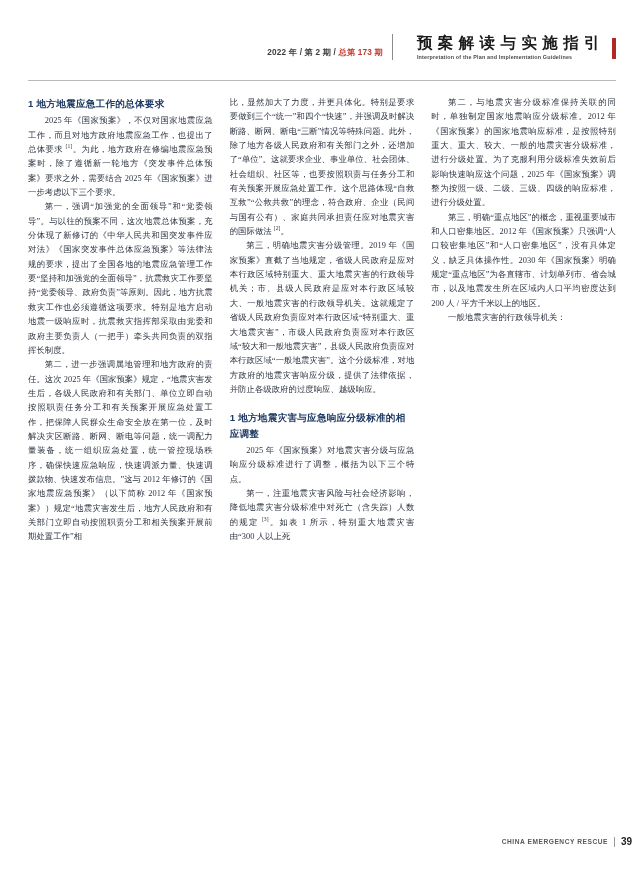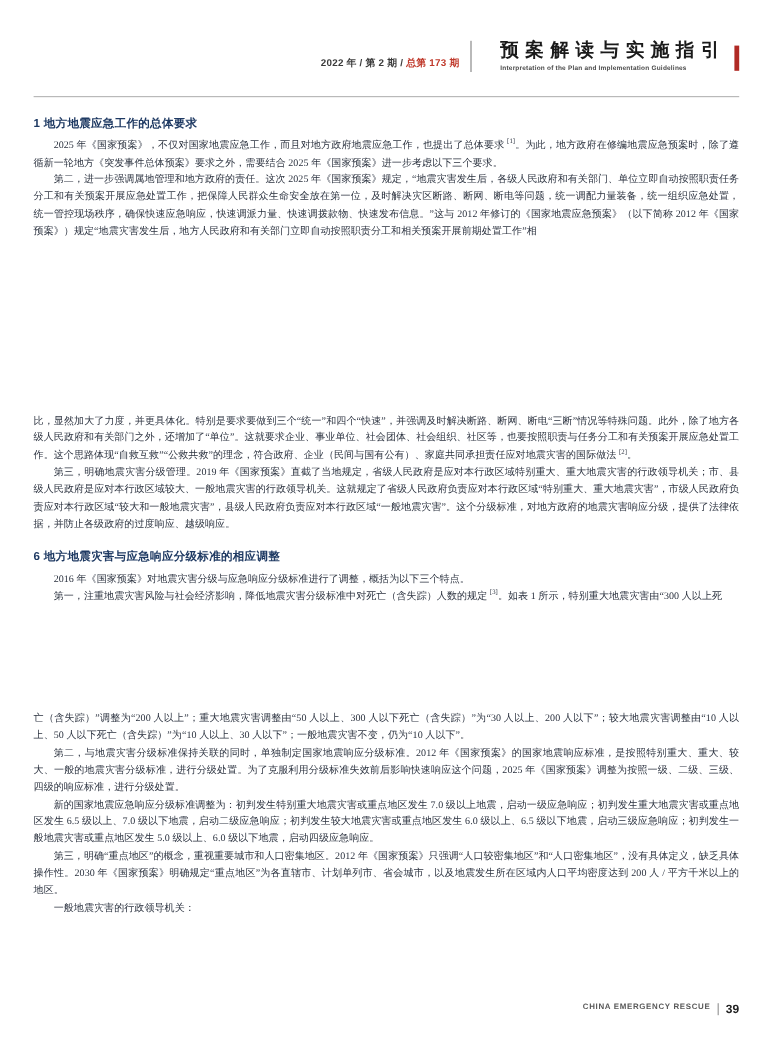--- a/index.html
+++ b/index.html
@@ -98,21 +98,20 @@
 
   
   .columns {
     position: absolute;
     left: 28px;
     right: 24px;
     top: 96px;
     bottom: 46px;
     display: flex;
     gap: 17px;
-    flex-direction: column;
   }
   .col {
     flex: 1 1 0;
     min-width: 0;
   }
 
   h2.sec-head {
     font-family: "Liberation Sans", "DejaVu Sans", sans-serif;
     font-size: 9.6px;
     font-weight: 700;
@@ -140,23 +139,24 @@
   }
   .sup {
     font-size: 5.6px;
     vertical-align: super;
     line-height: 0;
   }
 
   
   .footer {
     position: absolute;
-    right: 24px;
+    right: 8px;
     bottom: 22px;
     display: flex;
+    align-items: center;
     gap: 6px;
   }
   .footer-brand {
     font-family: "Liberation Sans", "DejaVu Sans", sans-serif;
     font-size: 6.6px;
     font-weight: 600;
     letter-spacing: 0.55px;
     color: #585858;
   }
   .footer-sep {
@@ -190,35 +190,34 @@
       </div>
     </div>
     <div class="header-rule"></div>
   </div>
 
   <div class="columns">
 
     <div class="col">
       <h2 class="sec-head">1 地方地震应急工作的总体要求</h2>
       <p class="para indent">2025 年《国家预案》，不仅对国家地震应急工作，而且对地方政府地震应急工作，也提出了总体要求 <span class="sup">[1]</span>。为此，地方政府在修编地震应急预案时，除了遵循新一轮地方《突发事件总体预案》要求之外，需要结合 2025 年《国家预案》进一步考虑以下三个要求。</p>
+      <p class="para indent">第一，强调“加强党的全面领导”和“党委领导”。与以往的预案不同，这次地震总体预案，充分体现了新修订的《中华人民共和国突发事件应对法》《国家突发事件总体应急预案》等法律法规的要求，提出了全国各地的地震应急管理工作要“坚持和加强党的全面领导”，抗震救灾工作要坚持“党委领导、政府负责”等原则。因此，地方抗震救灾工作也必须遵循这项要求。特别是地方启动地震一级响应时，抗震救灾指挥部采取由党委和政府主要负责人（一把手）牵头共同负责的双指挥长制度。</p>
       <p class="para indent">第二，进一步强调属地管理和地方政府的责任。这次 2025 年《国家预案》规定，“地震灾害发生后，各级人民政府和有关部门、单位立即自动按照职责任务分工和有关预案开展应急处置工作，把保障人民群众生命安全放在第一位，及时解决灾区断路、断网、断电等问题，统一调配力量装备，统一组织应急处置，统一管控现场秩序，确保快速应急响应，快速调派力量、快速调拨款物、快速发布信息。”这与 2012 年修订的《国家地震应急预案》（以下简称 2012 年《国家预案》）规定“地震灾害发生后，地方人民政府和有关部门立即自动按照职责分工和相关预案开展前期处置工作”相</p>
     </div>
 
     <div class="col">
       <p class="para">比，显然加大了力度，并更具体化。特别是要求要做到三个“统一”和四个“快速”，并强调及时解决断路、断网、断电“三断”情况等特殊问题。此外，除了地方各级人民政府和有关部门之外，还增加了“单位”。这就要求企业、事业单位、社会团体、社会组织、社区等，也要按照职责与任务分工和有关预案开展应急处置工作。这个思路体现“自救互救”“公救共救”的理念，符合政府、企业（民间与国有公有）、家庭共同承担责任应对地震灾害的国际做法 <span class="sup">[2]</span>。</p>
       <p class="para indent">第三，明确地震灾害分级管理。2019 年《国家预案》直截了当地规定，省级人民政府是应对本行政区域特别重大、重大地震灾害的行政领导机关；市、县级人民政府是应对本行政区域较大、一般地震灾害的行政领导机关。这就规定了省级人民政府负责应对本行政区域“特别重大、重大地震灾害”，市级人民政府负责应对本行政区域“较大和一般地震灾害”，县级人民政府负责应对本行政区域“一般地震灾害”。这个分级标准，对地方政府的地震灾害响应分级，提供了法律依据，并防止各级政府的过度响应、越级响应。</p>
-      <h2 class="sec-head spaced-top">6 地方地震灾害与应急响应分级标准的相应调整</h2>
-      <p class="para indent">2016 年《国家预案》对地震灾害分级与应急响应分级标准进行了调整，概括为以下三个特点。</p>
+      <h2 class="sec-head spaced-top">1 地方地震灾害与应急响应分级标准的相应调整</h2>
+      <p class="para indent">2025 年《国家预案》对地震灾害分级与应急响应分级标准进行了调整，概括为以下三个特点。</p>
       <p class="para indent">第一，注重地震灾害风险与社会经济影响，降低地震灾害分级标准中对死亡（含失踪）人数的规定 <span class="sup">[3]</span>。如表 1 所示，特别重大地震灾害由“300 人以上死</p>
     </div>
 
     <div class="col">
-      <p class="para">亡（含失踪）”调整为“200 人以上”；重大地震灾害调整由“50 人以上、300 人以下死亡（含失踪）”为“30 人以上、200 人以下”；较大地震灾害调整由“10 人以上、50 人以下死亡（含失踪）”为“10 人以上、30 人以下”；一般地震灾害不变，仍为“10 人以下”。</p>
       <p class="para indent">第二，与地震灾害分级标准保持关联的同时，单独制定国家地震响应分级标准。2012 年《国家预案》的国家地震响应标准，是按照特别重大、重大、较大、一般的地震灾害分级标准，进行分级处置。为了克服利用分级标准失效前后影响快速响应这个问题，2025 年《国家预案》调整为按照一级、二级、三级、四级的响应标准，进行分级处置。</p>
-      <p class="para indent">新的国家地震应急响应分级标准调整为：初判发生特别重大地震灾害或重点地区发生 7.0 级以上地震，启动一级应急响应；初判发生重大地震灾害或重点地区发生 6.5 级以上、7.0 级以下地震，启动二级应急响应；初判发生较大地震灾害或重点地区发生 6.0 级以上、6.5 级以下地震，启动三级应急响应；初判发生一般地震灾害或重点地区发生 5.0 级以上、6.0 级以下地震，启动四级应急响应。</p>
       <p class="para indent">第三，明确“重点地区”的概念，重视重要城市和人口密集地区。2012 年《国家预案》只强调“人口较密集地区”和“人口密集地区”，没有具体定义，缺乏具体操作性。2030 年《国家预案》明确规定“重点地区”为各直辖市、计划单列市、省会城市，以及地震发生所在区域内人口平均密度达到 200 人 / 平方千米以上的地区。</p>
       <p class="para indent">一般地震灾害的行政领导机关：</p>
     </div>
 
   </div>
 
   <div class="footer">
     <span class="footer-brand">CHINA EMERGENCY RESCUE</span>
     <span class="footer-sep"></span>
     <span class="footer-page">39</span>

